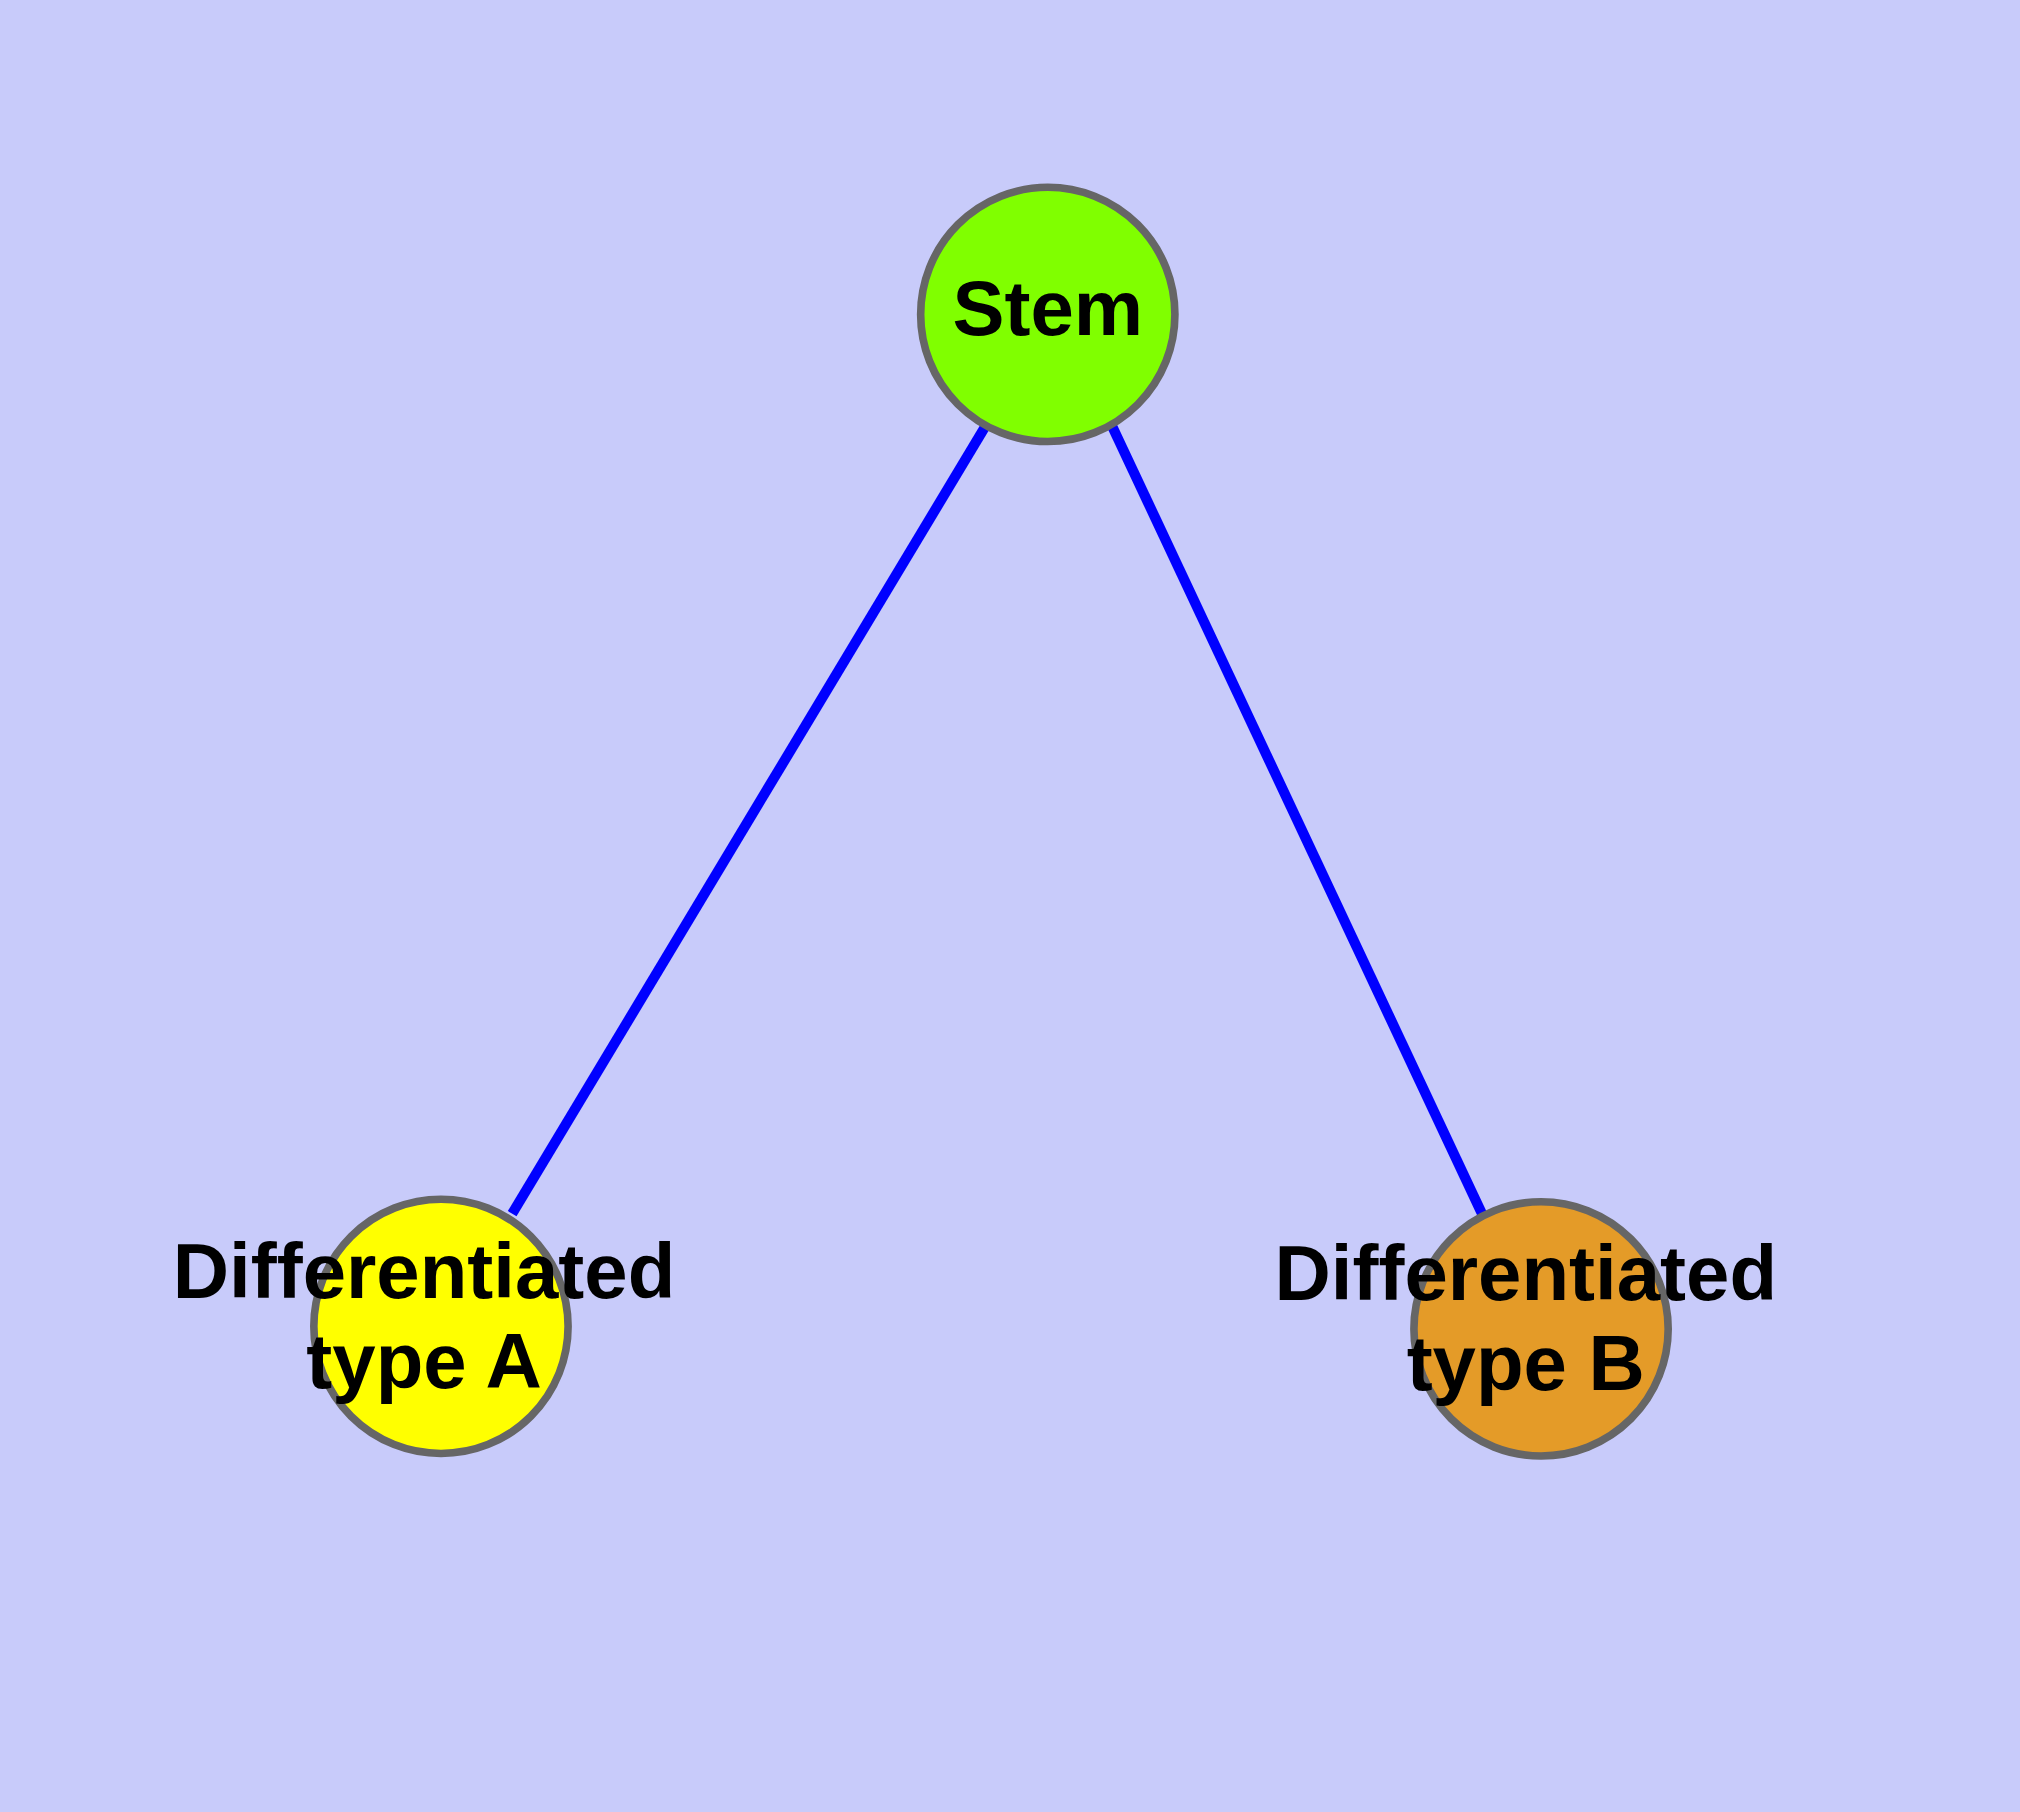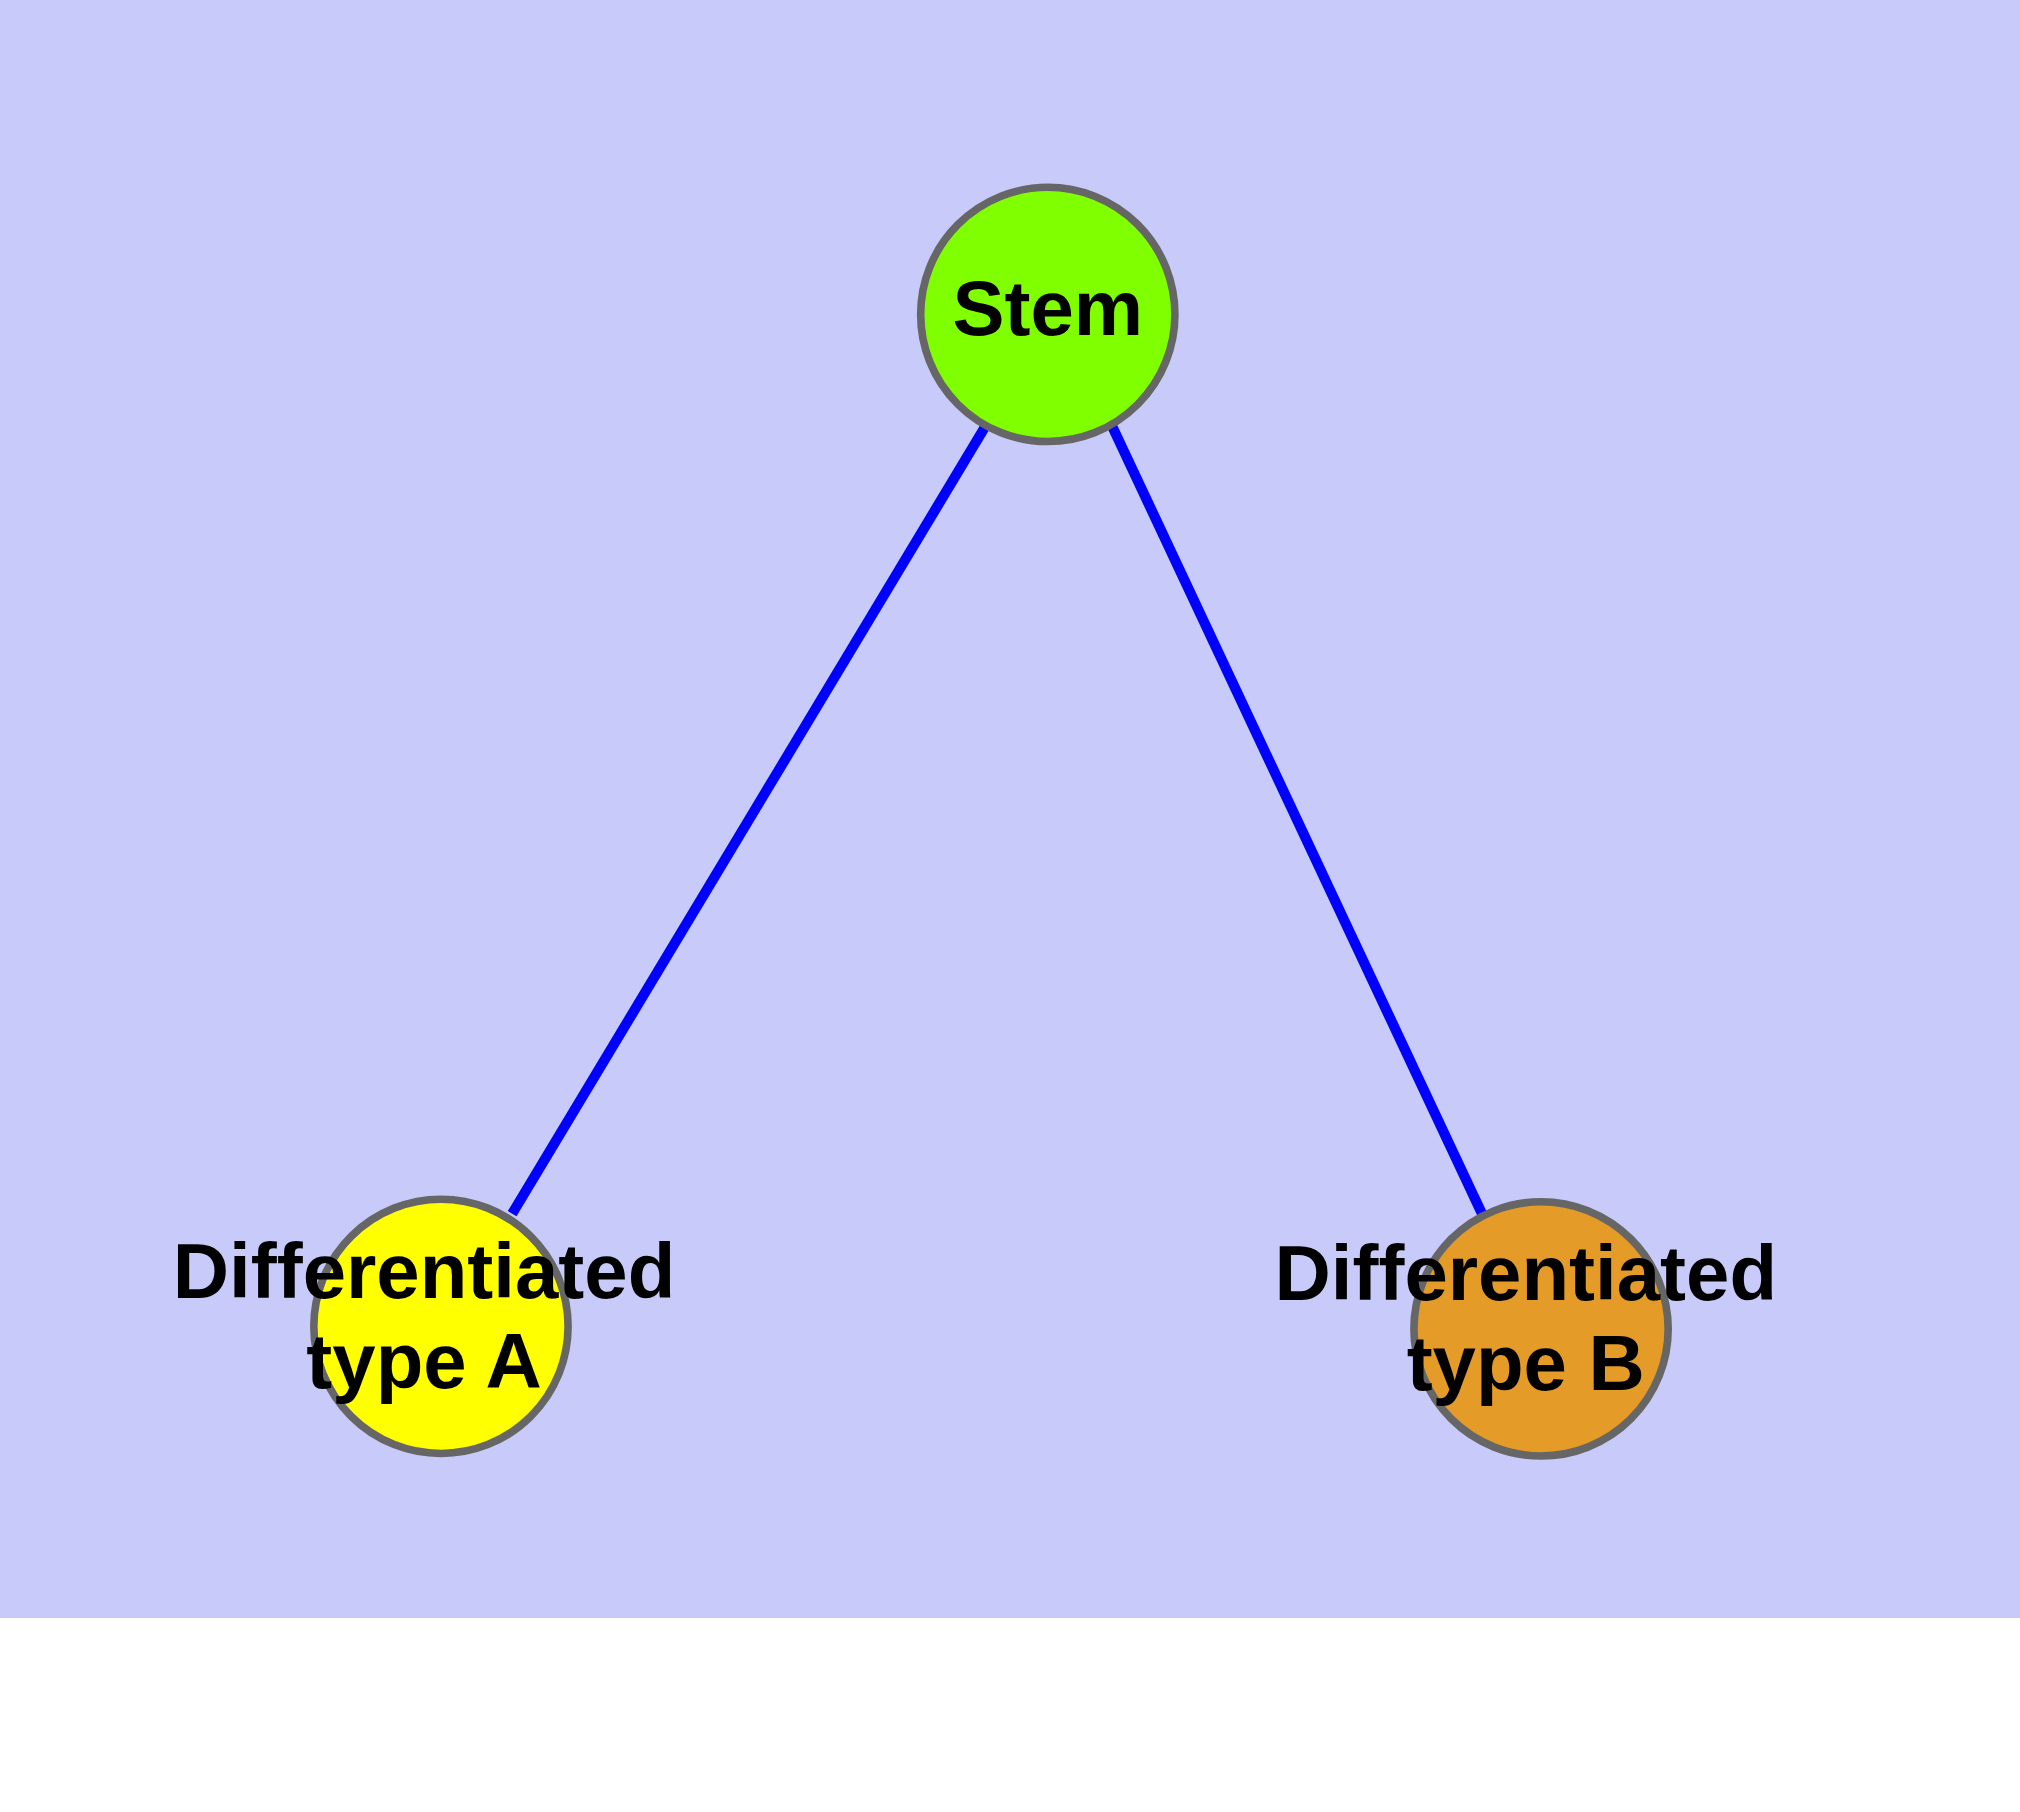--- a/index.html
+++ b/index.html
@@ -40,21 +40,21 @@
     font-family: "Liberation Sans", sans-serif;
     font-weight: bold;
     fill: #000000;
     text-anchor: middle;
     dominant-baseline: middle;
   }
 </style>
 </head>
 <body style="background: rgb(255, 255, 255);">
 
-<div id="stage" style="width: 2021px; height: 1618px;">
+<div id="stage" style="width: 2021px; height: 1812px;">
 
   <div id="canvas-bg" style="background: rgb(200, 203, 250); width: 2021px; height: 1812px;"></div>
 
   <svg id="graph-svg" viewBox="0 0 2384 2138" xmlns="http://www.w3.org/2000/svg" style="width: 2021px; height: 1812px;">
 
     <g id="edge-layer">
         <line class="edge-line" x1="1163" y1="502" x2="604" y2="1432" stroke="#0000ff" stroke-width="12"></line>
         <line class="edge-line" x1="1312" y1="503" x2="1752" y2="1440" stroke="#0000ff" stroke-width="12"></line>
       </g>
     <g id="node-layer">

